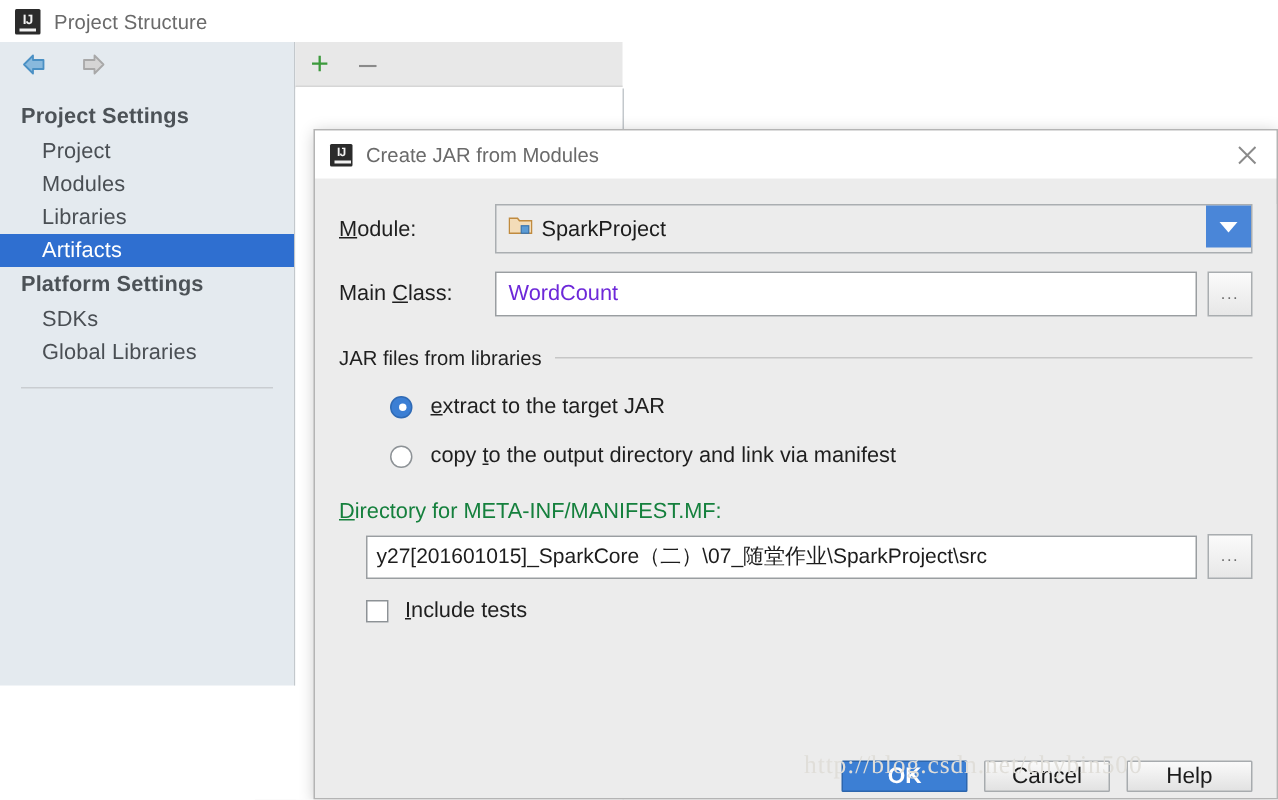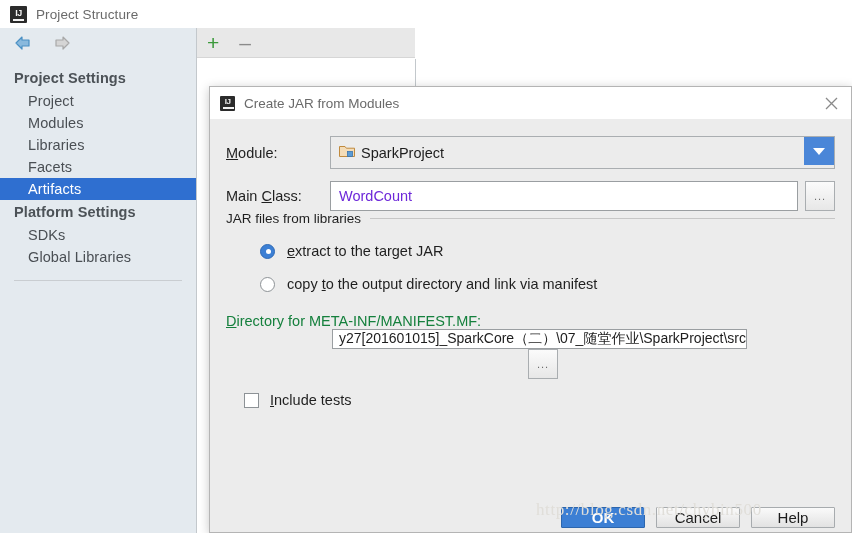--- a/index.html
+++ b/index.html
@@ -28,21 +28,21 @@
   }
   .ij-logo:after{
     content:"";position:absolute;left:3px;bottom:2px;width:11px;height:2px;background:#f2f2f2;
   }
   .titlebar .t-text{
     margin-left:9px;font-size:13.5px;color:#6a6a6a;letter-spacing:.1px;
   }
 
   
   .sidebar{
-    position:absolute;left:0;top:28px;width:197px;height:505px;
+    position:absolute;left:0;top:28px;width:197px;height:429px;
     background:#e4eaef;box-sizing:border-box;
     border-right:1px solid #c3c8cc;
   }
   .navbar{
     height:30px;display:flex;align-items:center;gap:14px;padding-left:14px;
     box-sizing:border-box;
   }
   .arrow{width:22px;height:16px;display:block;}
   .tree{padding-top:8px;}
   .group{
@@ -124,39 +124,39 @@
     font-size:14.5px;color:#6d28d9;
   }
   .browse{
     width:30px;height:30px;margin-left:7px;flex:0 0 auto;
     background:linear-gradient(#fbfbfb,#e7e7e7);border:1px solid #a9adb0;
     display:flex;align-items:center;justify-content:center;
     font-size:11px;color:#6d6d6d;letter-spacing:1px;box-sizing:border-box;
   }
 
   
-  .groupbox{}
+  .groupbox{margin-top:20px;}
   .gb-head{display:flex;align-items:center;}
   .gb-title{font-size:13.5px;color:#1f1f1f;white-space:nowrap;}
   .gb-line{flex:1;height:1px;background:#c6c6c6;margin-left:9px;}
 
   .radio-row{display:flex;align-items:center;margin-top:17px;padding-left:34px;}
   .radio{
     width:15px;height:15px;border-radius:50%;box-sizing:border-box;flex:0 0 auto;
     border:1px solid #8d9296;background:#ffffff;position:relative;
   }
   .radio.on{background:#3c7fd4;border-color:#2f6ab5;}
   .radio.on:after{
     content:"";position:absolute;left:4.5px;top:4.5px;width:5px;height:5px;
     border-radius:50%;background:#ffffff;
   }
   .radio-lbl{margin-left:12px;font-size:14.5px;color:#1f1f1f;}
 
   .dir-label{margin-top:21px;font-size:14.5px;color:#15803d;}
-  .row-dir{padding-left:18px;flex-direction:column;}
+  .row-dir{margin-top:7px;padding-left:18px;}
   .dir-field{
     flex:1;height:29px;background:#ffffff;border:1px solid #9a9ea1;
     display:flex;align-items:center;padding-left:6px;box-sizing:border-box;
     font-size:14px;color:#1d1d1d;white-space:nowrap;overflow:hidden;
     font-family:"Liberation Sans","DejaVu Sans",sans-serif;
   }
 
   .chk-row{display:flex;align-items:flex-end;margin-top:13px;padding-left:18px;}
   .chk{
     width:15px;height:15px;box-sizing:border-box;flex:0 0 auto;
@@ -213,21 +213,20 @@
         </svg>
       </span>
     </div>
 
     <div class="tree">
 
       <div class="group">Project Settings</div>
       <div class="leaf">Project</div>
       <div class="leaf">Modules</div>
       <div class="leaf">Libraries</div>
-      <div class="leaf">Facets</div>
       <div class="leaf sel">Artifacts</div>
 
       <div class="group">Platform Settings</div>
       <div class="leaf">SDKs</div>
       <div class="leaf">Global Libraries</div>
 
       <div class="sep"></div>
 
     </div>
   </div>

